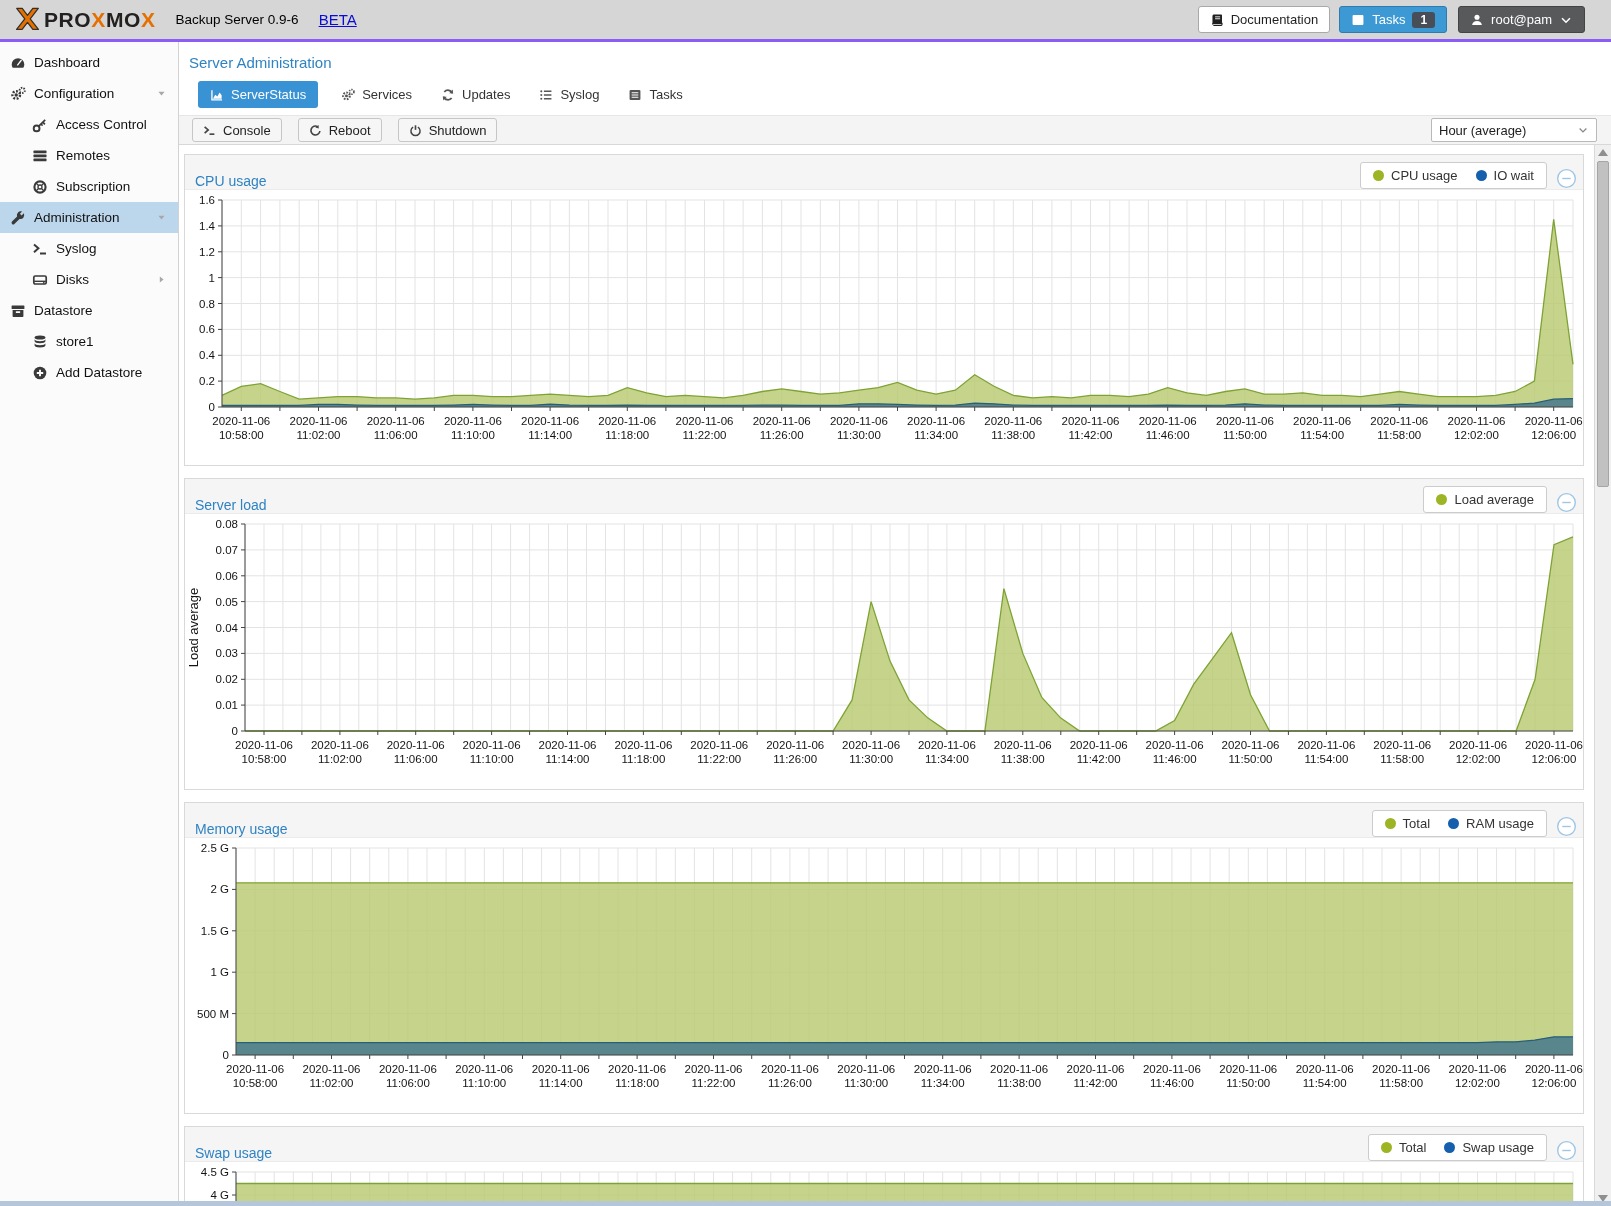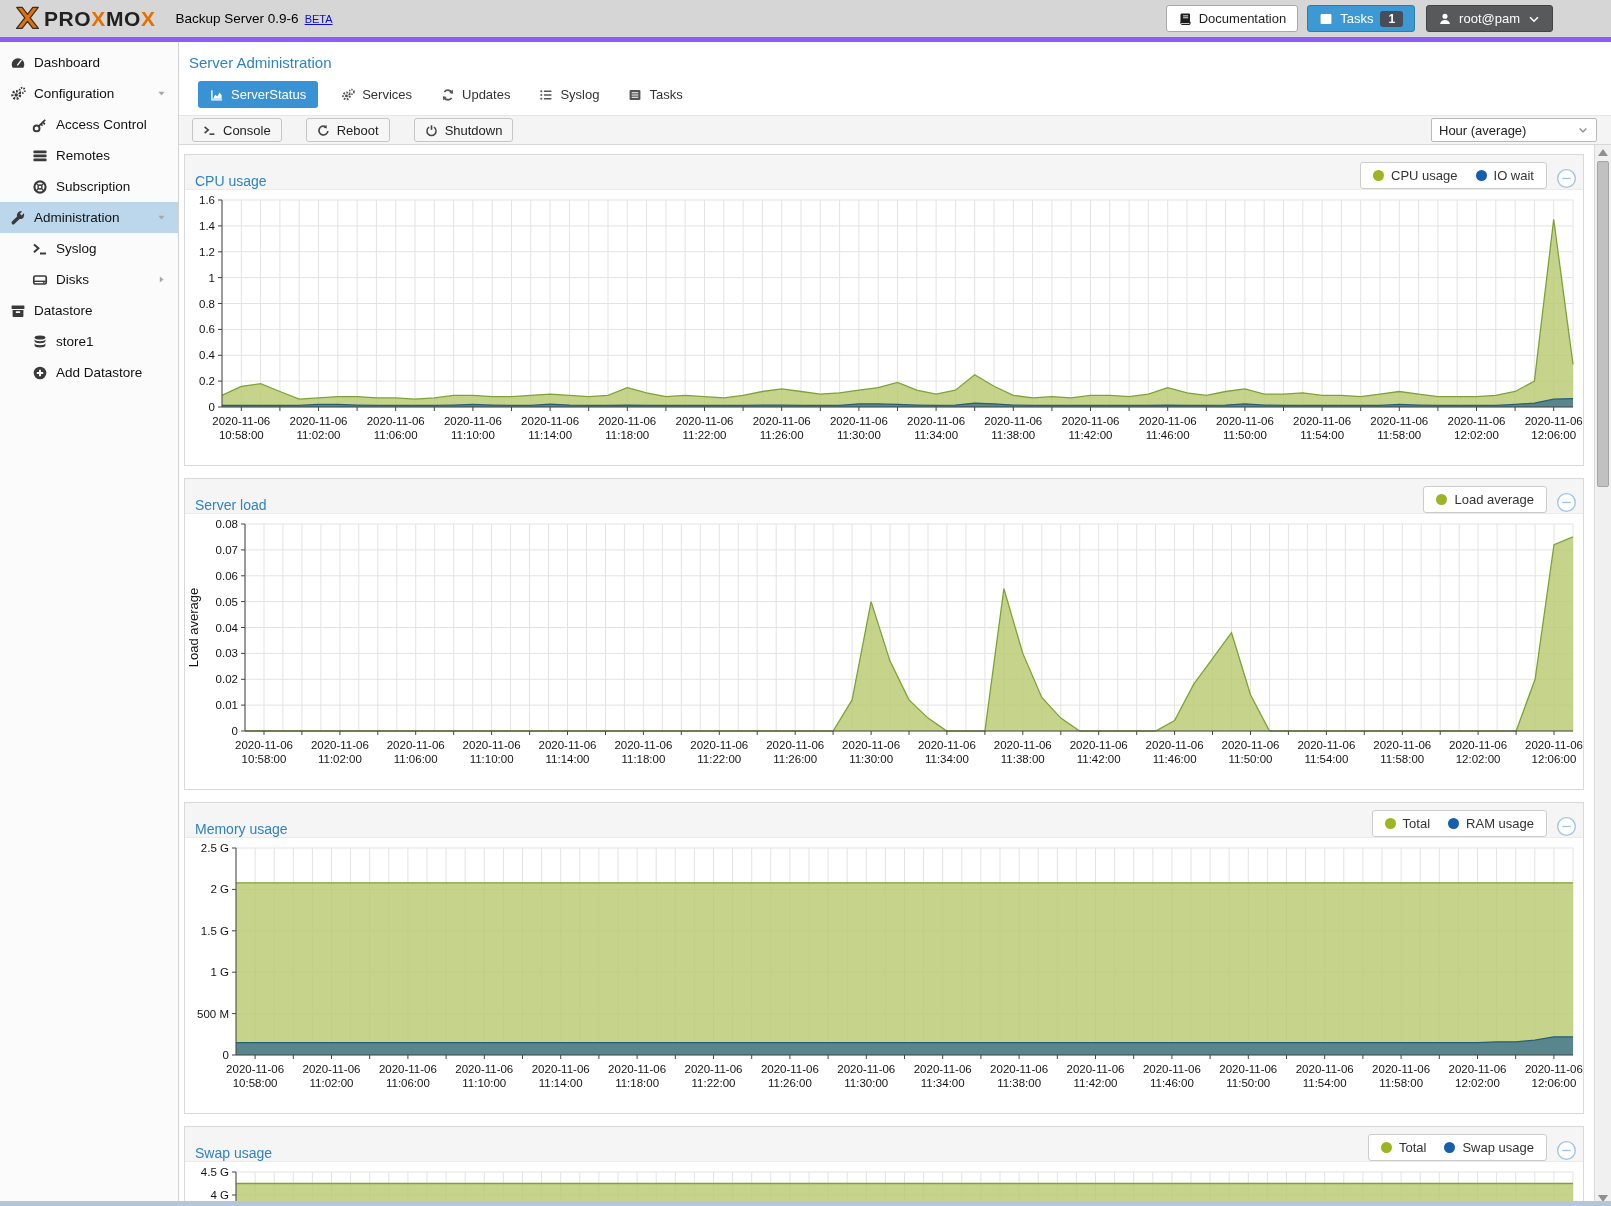--- a/index.html
+++ b/index.html
@@ -1,27 +1,27 @@
 <!DOCTYPE html>
 <html><head>
 <meta charset="utf-8">
 <style>
   html,body{margin:0;padding:0}
   body{width:1611px;height:1206px;overflow:hidden;position:relative;background:#fff;
        font-family:"Liberation Sans","DejaVu Sans",sans-serif;color:#1a1a1a}
   
-  .topbar{height:42px;background:#d6d6d6;border-bottom:5px solid #8b5cf6;display:flex;
-          align-items:center;padding:0 58px 0 14px;box-sizing:border-box}
+  .topbar{height:42px;background:#d6d6d6;border-bottom:3px solid #8b5cf6;display:flex;
+          align-items:center;padding:0 26px 0 14px;box-sizing:border-box}
   .brand{display:flex;align-items:center}
   .logo-x{width:27px;height:27px;display:inline-flex;margin-right:3px}
   .logo-x svg{width:100%;height:100%}
   .logotype{font-size:21px;font-weight:bold;letter-spacing:.6px;color:#232020}
   .logotype .ox{color:#e57000}
   .product{margin-left:20px;font-size:13.5px;color:#000}
-  .beta{margin-left:6px;font-size:11px;color:#0b0bd6;text-decoration:underline;cursor:pointer}
+  .beta{margin-left:20px;font-size:15px;color:#0b0bd6;text-decoration:underline;cursor:pointer}
   .spacer{flex:1}
   .tb-btn{display:inline-flex;align-items:center;gap:7px;height:27px;padding:0 11px;
           border-radius:3px;font-size:13px;cursor:pointer;box-sizing:border-box}
   .btn-doc{background:#fff;border:1px solid #a9a9a9;color:#1f1f1f}
   .btn-tasks{background:#3c99d4;border:1px solid #2e7cae;color:#fff;margin-left:9px}
   .btn-tasks .badge{background:#474e58;border-radius:3px;padding:1px 8px;font-weight:bold;font-size:12px}
   .btn-user{background:#57595b;border:1px solid #424445;color:#fff;margin-left:11px}
   .hd-icon{width:14px;height:14px;display:inline-flex}
   .hd-icon svg{width:100%;height:100%}
   
@@ -307,21 +307,21 @@
           <span class="tab-icon">
             <svg viewBox="0 0 16 16">
               <rect x="1.8" y="2.2" width="12.4" height="11.6" rx="1.3" fill="currentColor"></rect>
               <path d="M4.2 5.4h7.6M4.2 8h7.6M4.2 10.6h7.6" stroke="#fff" stroke-width="1.25"></path>
             </svg>
           </span>
           <span>Tasks</span>
         </div>
       </nav>
     <div class="toolbar">
-      <span style="display:inline-flex;gap:24px">
+      <span style="display:inline-flex;gap:16px">
           <button class="tool-btn">
             <span class="btn-icon">
               <svg viewBox="0 0 16 16">
                 <path d="M2 3.5l4.4 3.8L2 11.2" fill="none" stroke="currentColor" stroke-width="2"></path>
                 <path d="M8 12.5h6" stroke="currentColor" stroke-width="2"></path>
               </svg>
             </span>
             <span>Console</span>
           </button>
           <button class="tool-btn">

